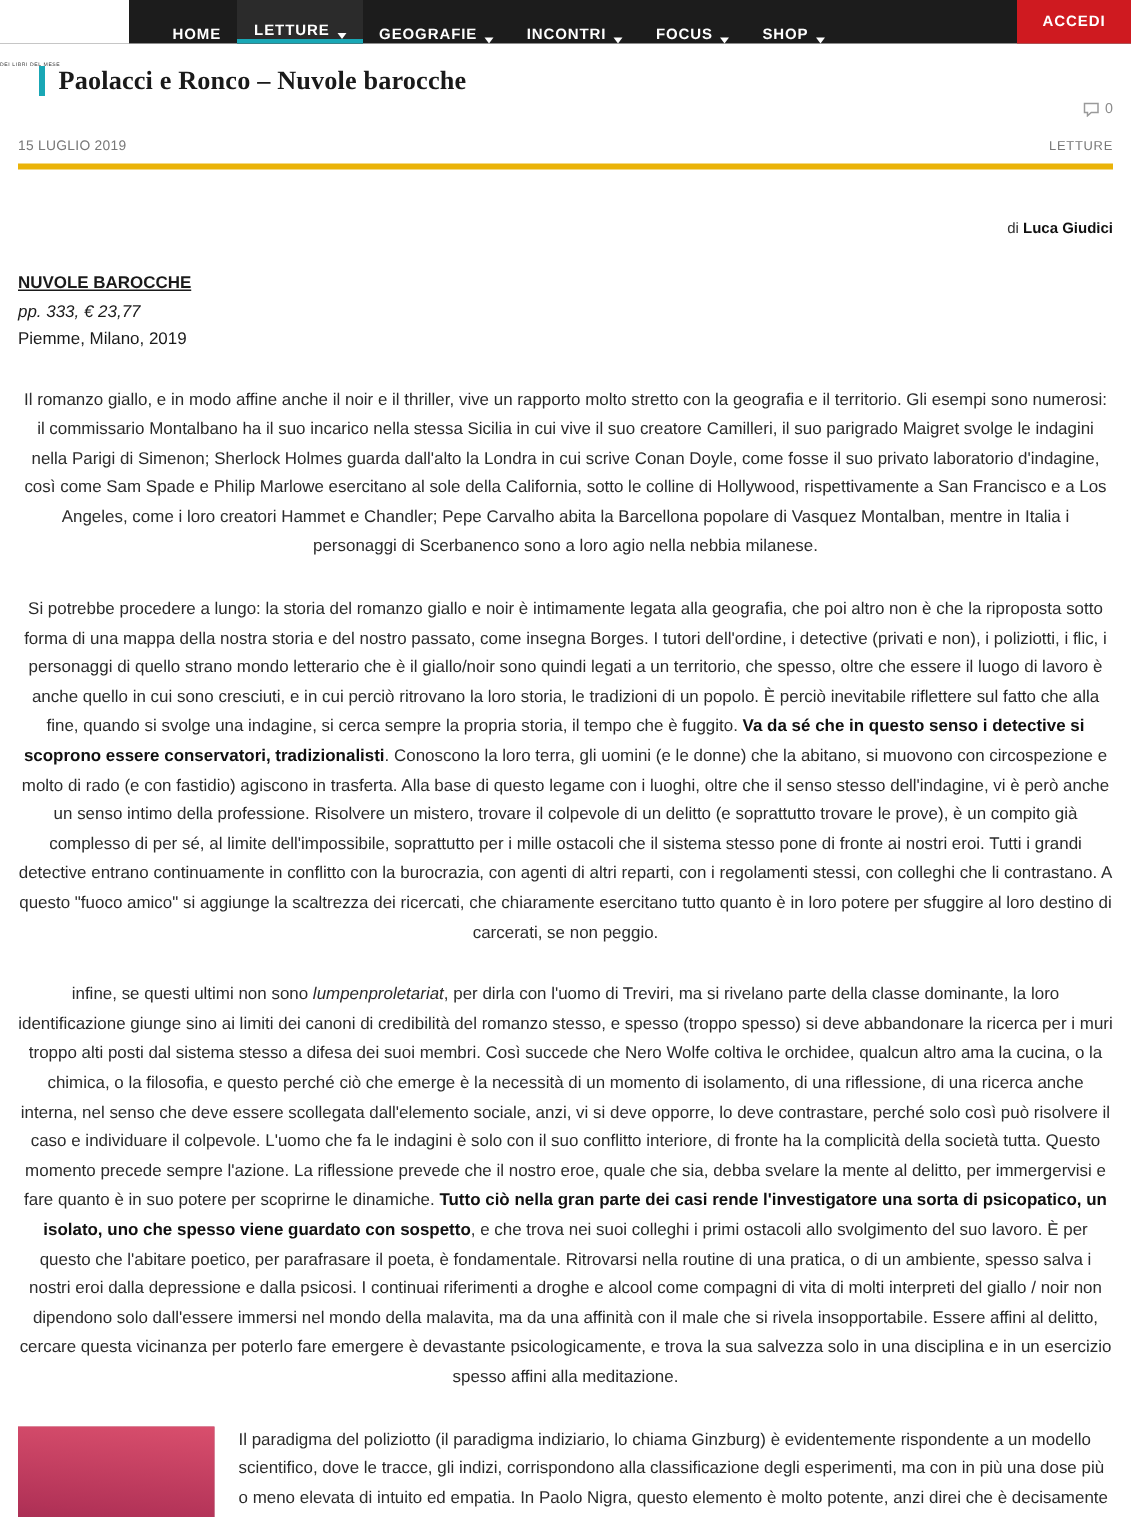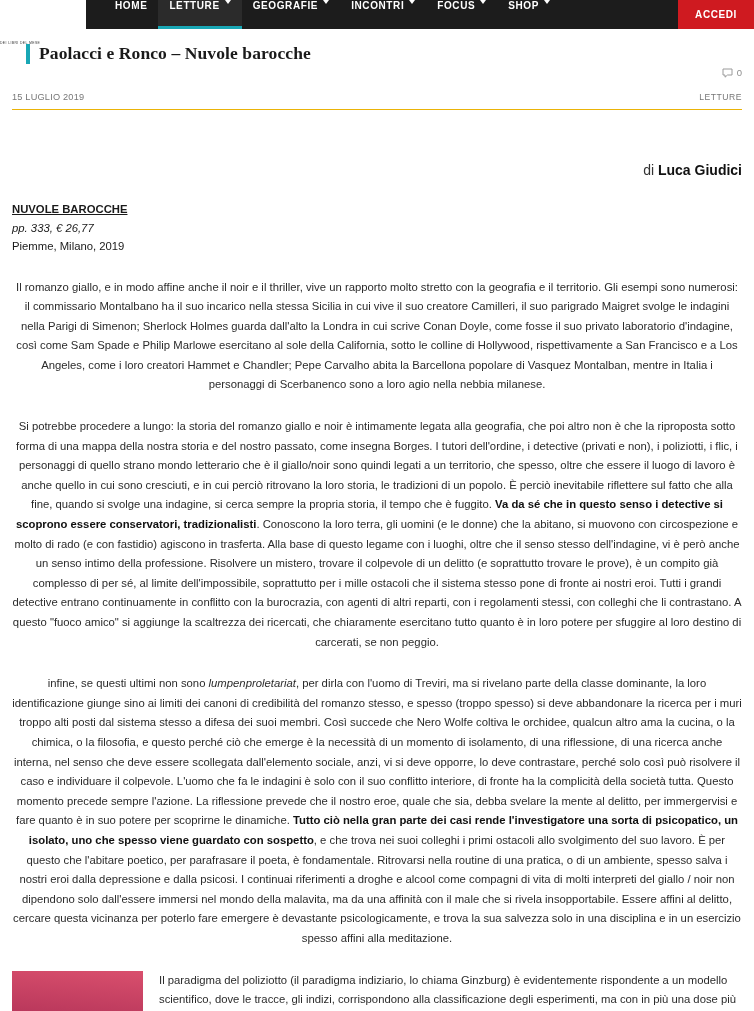--- a/index.html
+++ b/index.html
@@ -49,21 +49,21 @@
     line-height: 5px;
     text-transform: uppercase;
   }
   .nav-items {
     display: flex;
     align-items: stretch;
     margin-left: 18px;
   }
   .nav-item {
     display: flex;
-    align-items: flex-start;
+    align-items: flex-end;
     padding: 0 11px;
     color: #ffffff;
     font-size: 10px;
     font-weight: bold;
     letter-spacing: 0.6px;
     text-transform: uppercase;
     white-space: nowrap;
     cursor: pointer;
   }
   .nav-item.active {
@@ -131,21 +131,21 @@
     color: #8c8c8c;
     display: flex;
     align-items: center;
     gap: 4px;
   }
   .bubble-icon svg { display: block; }
 
   
   .meta-row {
     margin: 28px 12px 0 12px;
-    border-bottom: 1px solid #eab308;
+    border-bottom: 4px solid #eab308;
     padding-bottom: 7px;
     display: flex;
     align-items: baseline;
   }
   .meta-date {
     font-size: 9.2px;
     color: #777777;
     letter-spacing: 0.2px;
   }
   .meta-cat {
@@ -156,23 +156,23 @@
     text-transform: uppercase;
     cursor: pointer;
   }
 
   
   .article {
     padding: 0 12px;
   }
   .byline {
     text-align: right;
-    font-size: 14px;
+    font-size: 10px;
     color: #333333;
-    margin-top: 52px;
+    margin-top: 34px;
   }
   .byline b { color: #111111; }
 
   .bookinfo {
     margin-top: 22px;
     font-size: 11.3px;
     line-height: 18.5px;
     color: #1a1a1a;
   }
   .bookinfo .b1 { font-weight: bold; }
@@ -277,21 +277,21 @@
 </div>
 
 <div class="article">
 
   <div class="byline">
     <span>di </span><b>Luca Giudici</b>
   </div>
 
   <div class="bookinfo">
     <div class="b2">NUVOLE BAROCCHE</div>
-    <div class="b3">pp. 333, € 26,77</div>
+    <div class="b3">pp. 333, € 23,77</div>
     <div class="b4">Piemme, Milano, 2019</div>
   </div>
 
   <p class="body">Il romanzo giallo, e in modo affine anche il noir e il thriller, vive un rapporto molto stretto con la geografia e il territorio. Gli esempi sono numerosi: il commissario Montalbano ha il suo incarico nella stessa Sicilia in cui vive il suo creatore Camilleri, il suo parigrado Maigret svolge le indagini nella Parigi di Simenon; Sherlock Holmes guarda dall'alto la Londra in cui scrive Conan Doyle, come fosse il suo privato laboratorio d'indagine, così come Sam Spade e Philip Marlowe esercitano al sole della California, sotto le colline di Hollywood, rispettivamente a San Francisco e a Los Angeles, come i loro creatori Hammet e Chandler; Pepe Carvalho abita la Barcellona popolare di Vasquez Montalban, mentre in Italia i personaggi di Scerbanenco sono a loro agio nella nebbia milanese.</p>
 
   <p class="body"><span>Si potrebbe procedere a lungo: la storia del romanzo giallo e noir è intimamente legata alla geografia, che poi altro non è che la riproposta sotto forma di una mappa della nostra storia e del nostro passato, come insegna Borges. I tutori dell'ordine, i detective (privati e non), i poliziotti, i flic, i personaggi di quello strano mondo letterario che è il giallo/noir sono quindi legati a un territorio, che spesso, oltre che essere il luogo di lavoro è anche quello in cui sono cresciuti, e in cui perciò ritrovano la loro storia, le tradizioni di un popolo. È perciò inevitabile riflettere sul fatto che alla fine, quando si svolge una indagine, si cerca sempre la propria storia, il tempo che è fuggito. </span><b>Va da sé che in questo senso i detective si scoprono essere conservatori, tradizionalisti</b><span>. Conoscono la loro terra, gli uomini (e le donne) che la abitano, si muovono con circospezione e molto di rado (e con fastidio) agiscono in trasferta. Alla base di questo legame con i luoghi, oltre che il senso stesso dell'indagine, vi è però anche un senso intimo della professione. Risolvere un mistero, trovare il colpevole di un delitto (e soprattutto trovare le prove), è un compito già complesso di per sé, al limite dell'impossibile, soprattutto per i mille ostacoli che il sistema stesso pone di fronte ai nostri eroi. Tutti i grandi detective entrano continuamente in conflitto con la burocrazia, con agenti di altri reparti, con i regolamenti stessi, con colleghi che li contrastano. A questo "fuoco amico" si aggiunge la scaltrezza dei ricercati, che chiaramente esercitano tutto quanto è in loro potere per sfuggire al loro destino di carcerati, se non peggio.</span></p>
 
   <p class="body"><span>infine, se questi ultimi non sono </span><i>lumpenproletariat</i><span>, per dirla con l'uomo di Treviri, ma si rivelano parte della classe dominante, la loro identificazione giunge sino ai limiti dei canoni di credibilità del romanzo stesso, e spesso (troppo spesso) si deve abbandonare la ricerca per i muri troppo alti posti dal sistema stesso a difesa dei suoi membri. Così succede che Nero Wolfe coltiva le orchidee, qualcun altro ama la cucina, o la chimica, o la filosofia, e questo perché ciò che emerge è la necessità di un momento di isolamento, di una riflessione, di una ricerca anche interna, nel senso che deve essere scollegata dall'elemento sociale, anzi, vi si deve opporre, lo deve contrastare, perché solo così può risolvere il caso e individuare il colpevole. L'uomo che fa le indagini è solo con il suo conflitto interiore, di fronte ha la complicità della società tutta. Questo momento precede sempre l'azione. La riflessione prevede che il nostro eroe, quale che sia, debba svelare la mente al delitto, per immergervisi e fare quanto è in suo potere per scoprirne le dinamiche. </span><b>Tutto ciò nella gran parte dei casi rende l'investigatore una sorta di psicopatico, un isolato, uno che spesso viene guardato con sospetto</b><span>, e che trova nei suoi colleghi i primi ostacoli allo svolgimento del suo lavoro. È per questo che l'abitare poetico, per parafrasare il poeta, è fondamentale. Ritrovarsi nella routine di una pratica, o di un ambiente, spesso salva i nostri eroi dalla depressione e dalla psicosi. I continuai riferimenti a droghe e alcool come compagni di vita di molti interpreti del giallo / noir non dipendono solo dall'essere immersi nel mondo della malavita, ma da una affinità con il male che si rivela insopportabile. Essere affini al delitto, cercare questa vicinanza per poterlo fare emergere è devastante psicologicamente, e trova la sua salvezza solo in una disciplina e in un esercizio spesso affini alla meditazione.</span></p>
 
   <div class="with-image">

